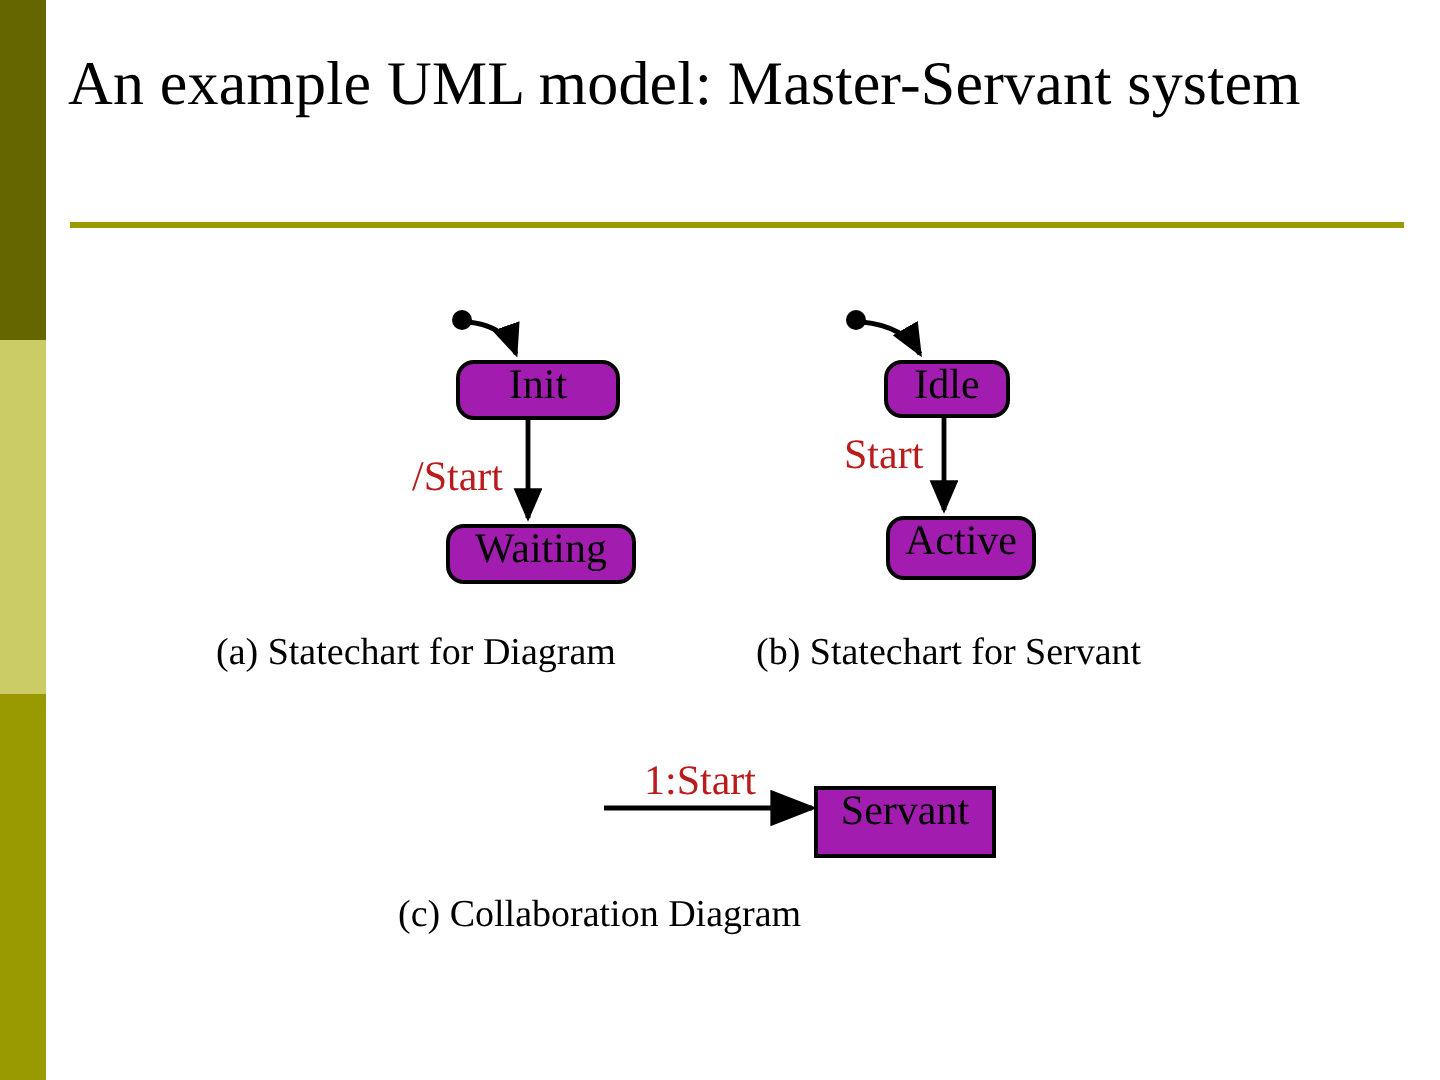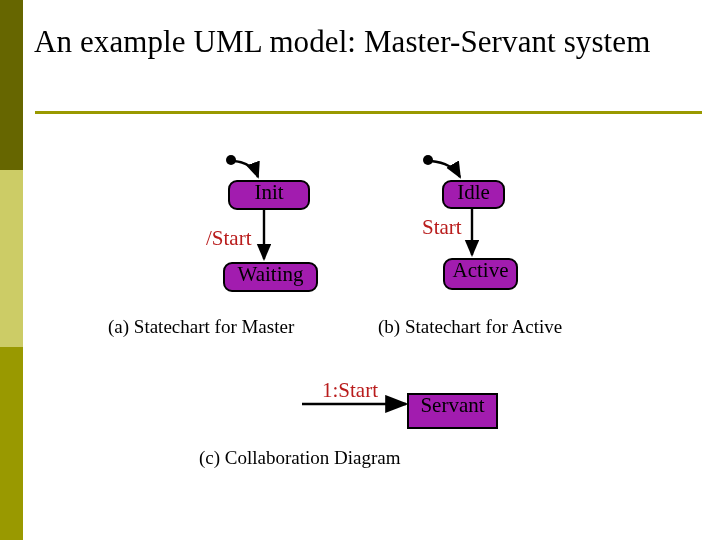--- a/index.html
+++ b/index.html
@@ -160,22 +160,22 @@
   <div class="edge-label" id="label-master-transition">/Start</div>
 
   <div class="node state" id="node-idle">
     <span>Idle</span>
   </div>
   <div class="node state" id="node-active">
     <span>Active</span>
   </div>
   <div class="edge-label" id="label-servant-transition">Start</div>
 
-  <div class="caption" id="caption-a">(a) Statechart for Master</div>
-  <div class="caption" id="caption-b">(b) Statechart for Active</div>
+  <div class="caption" id="caption-a">(a) Statechart for Diagram</div>
+  <div class="caption" id="caption-b">(b) Statechart for Servant</div>
 
   <div class="node object" id="node-servant">
     <span>Servant</span>
   </div>
   <div class="edge-label" id="label-message">1:Start</div>
   <div class="caption" id="caption-c">(c) Collaboration Diagram</div>
 
 </div>
 
 </body></html>

